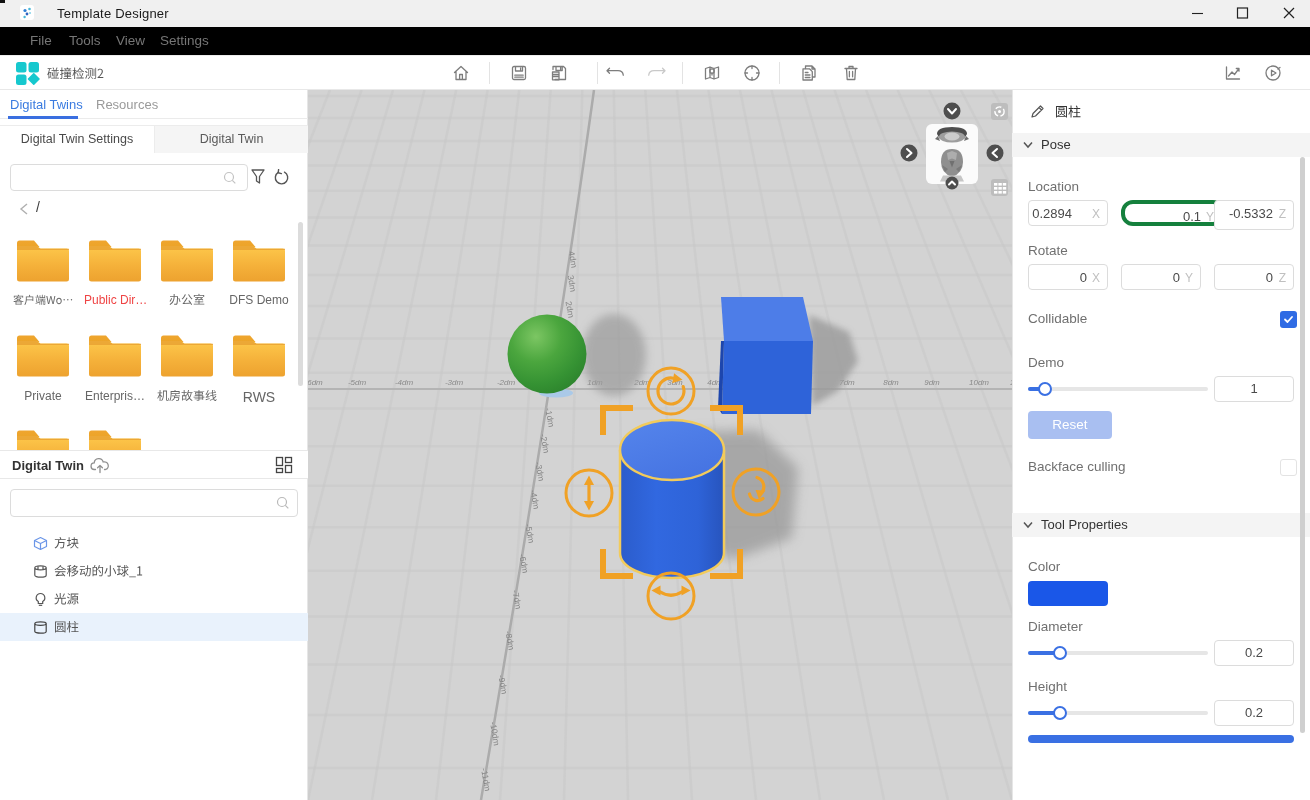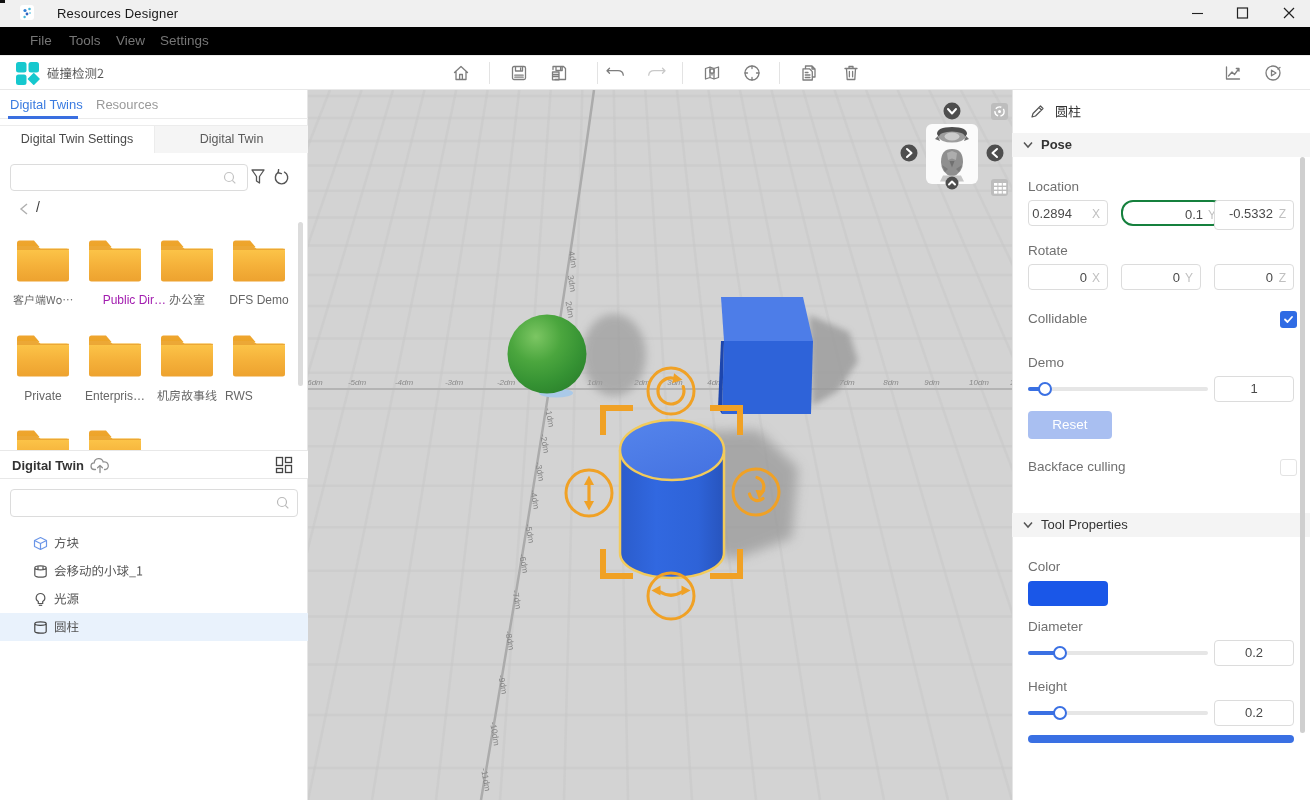--- a/index.html
+++ b/index.html
@@ -9,21 +9,21 @@
 <div class="abs" style="left:0;top:0;width:1310px;height:27px;background:#f0f0f0">
   <div class="abs" style="left:0;top:0;width:5px;height:3px;background:#111"></div>
   <div class="abs" style="left:20px;top:5px;width:14px;height:15px;background:#fff;border-radius:3px"></div>
   <svg class="abs" style="left:22px;top:7px" width="11" height="12" viewBox="0 0 11 12">
     <circle cx="3" cy="3.5" r="1.6" fill="#2f7fd6"></circle>
       <circle cx="7.5" cy="2" r="1.3" fill="#49b8d8"></circle>
     <circle cx="5" cy="7" r="1.4" fill="#2f63c0"></circle>
       <circle cx="2.6" cy="10" r="1.2" fill="#49b8d8"></circle>
     <circle cx="8" cy="6" r="1" fill="#7fd0e8"></circle>
     </svg>
-  <div class="abs" style="left:57px;top:6px;font-size:13px;color:#1a1a1a;letter-spacing:.2px">Resources Designer</div>
+  <div class="abs" style="left:57px;top:6px;font-size:13px;color:#1a1a1a;letter-spacing:.2px">Template Designer</div>
   <svg class="abs" style="left:1188px;top:3px" width="120" height="21" viewBox="0 0 120 21">
     <line x1="4" y1="10.5" x2="15" y2="10.5" stroke="#222" stroke-width="1.1"></line>
     <rect x="49.5" y="5" width="10" height="10" fill="none" stroke="#222" stroke-width="1.2"></rect>
     <path d="M96 5 L106 15 M106 5 L96 15" stroke="#222" stroke-width="1.2"></path>
   </svg>
 </div>
 
 <div class="abs" style="left:0;top:27px;width:1310px;height:29px;background:#000000;border-bottom:1px solid #ededed">
   <div class="abs" style="left:30px;top:6px;font-size:13.5px;color:#767676">File</div>
   <div class="abs" style="left:69px;top:6px;font-size:13.5px;color:#767676">Tools</div>
@@ -143,21 +143,21 @@
         </linearGradient>
  <linearGradient id="ft" x1="0" y1="0" x2="0" y2="1">
           <stop offset="0" stop-color="#efa52f"></stop>
           <stop offset="1" stop-color="#eca428"></stop>
         </linearGradient>
       </defs>
  <path d="M1 4 Q1 1.5 3.5 1.5 H18 L23.5 8 H1 Z" fill="url(#ft)"></path>
  <path d="M1 7 H20.5 L24.5 9.5 H50.5 Q53 9.5 53 12 V40 Q53 42.5 50.5 42.5 H3.5 Q1 42.5 1 40 Z" fill="url(#fg)"></path>
  <path d="M1 7 H20.5 L24.5 9.8 H53 V11 H1 Z" fill="#e9a232" opacity=".85"></path>
 </svg></div>
-<div class="abs" style="left:98px;top:293px;width:68px;text-align:right;font-size:12px;color:#a21caf;white-space:nowrap">Public Dir…</div>
+<div class="abs" style="left:84px;top:293px;width:68px;text-align:left;font-size:12px;color:#ef4444;white-space:nowrap">Public Dir…</div>
 <div class="abs" style="left:160px;top:239px"><svg width="54" height="43" viewBox="0 0 54 43">
  <defs>
         <linearGradient id="fg" x1="0" y1="0" x2="0" y2="1">
    <stop offset="0" stop-color="#fdc84b"></stop>
           <stop offset=".55" stop-color="#f5b13a"></stop>
           <stop offset="1" stop-color="#eda22f"></stop>
         </linearGradient>
  <linearGradient id="ft" x1="0" y1="0" x2="0" y2="1">
           <stop offset="0" stop-color="#efa52f"></stop>
           <stop offset="1" stop-color="#eca428"></stop>
@@ -249,21 +249,21 @@
         </linearGradient>
  <linearGradient id="ft" x1="0" y1="0" x2="0" y2="1">
           <stop offset="0" stop-color="#efa52f"></stop>
           <stop offset="1" stop-color="#eca428"></stop>
         </linearGradient>
       </defs>
  <path d="M1 4 Q1 1.5 3.5 1.5 H18 L23.5 8 H1 Z" fill="url(#ft)"></path>
  <path d="M1 7 H20.5 L24.5 9.5 H50.5 Q53 9.5 53 12 V40 Q53 42.5 50.5 42.5 H3.5 Q1 42.5 1 40 Z" fill="url(#fg)"></path>
  <path d="M1 7 H20.5 L24.5 9.8 H53 V11 H1 Z" fill="#e9a232" opacity=".85"></path>
 </svg></div>
-<div class="abs" style="left:225.0px;top:389px;width:68px;font-size:12px;color:#666;white-space:nowrap">RWS</div>
+<div class="abs" style="left:225.0px;top:389px;width:68px;text-align:center;font-size:14px;color:#666;white-space:nowrap">RWS</div>
 <div class="abs" style="left:16px;top:429px;width:240px;height:21px;overflow:hidden"><svg width="54" height="43" viewBox="0 0 54 43">
  <defs>
         <linearGradient id="fg3" x1="0" y1="0" x2="0" y2="1">
    <stop offset="0" stop-color="#fdc84b"></stop>
           <stop offset=".55" stop-color="#f5b13a"></stop>
           <stop offset="1" stop-color="#eda22f"></stop>
         </linearGradient>
  <linearGradient id="ft3" x1="0" y1="0" x2="0" y2="1">
           <stop offset="0" stop-color="#efa52f"></stop>
           <stop offset="1" stop-color="#eca428"></stop>
@@ -486,27 +486,27 @@
 <svg class="abs" style="left:1030px;top:104px" width="15" height="15" viewBox="0 0 15 15">
  <path d="M2 13 L3 9.5 L10.5 2 L13 4.5 L5.5 12 Z M9 3.5 L11.5 6" fill="none" stroke="#555" stroke-width="1.2" stroke-linejoin="round"></path>
   </svg>
 <svg class="abs" style="left:1055px;top:102px;overflow:visible" width="30" height="20">
     <path transform="translate(0,14.5)" fill="#333" d="M4.381 -8.203H8.528V-7.215H4.381ZM3.5229999999999997 -8.892V-6.526H9.450999999999999V-8.892ZM6.109999999999999 -4.576V-3.8219999999999996C6.109999999999999 -3.068 5.837 -2.002 2.366 -1.339C2.561 -1.144 2.795 -0.8059999999999999 2.899 -0.598C6.539 -1.4429999999999998 6.981 -2.756 6.981 -3.783V-4.576ZM6.773 -2.093C7.813 -1.638 9.190999999999999 -0.962 9.892999999999999 -0.5459999999999999L10.296 -1.261C9.568 -1.664 8.177 -2.3009999999999997 7.162999999999999 -2.73ZM3.198 -5.7459999999999996V-2.379H4.082V-4.979H8.853V-2.444H9.763V-5.7459999999999996ZM1.053 -10.386999999999999V1.027H2.002V0.533H10.972V1.027H11.947V-10.386999999999999ZM2.002 -0.27299999999999996V-9.568H10.972V-0.27299999999999996Z M20.852 -10.607999999999999C21.229 -9.945 21.631999999999998 -9.061 21.775 -8.514999999999999L22.698 -8.866C22.542 -9.411999999999999 22.125999999999998 -10.257 21.723 -10.894ZM15.561 -10.92V-8.398H13.676V-7.4879999999999995H15.509C15.106 -5.707 14.286999999999999 -3.653 13.442 -2.561C13.624 -2.327 13.858 -1.898 13.962 -1.6119999999999999C14.547 -2.457 15.119 -3.796 15.561 -5.2V1.027H16.509999999999998V-5.603C16.939 -4.914 17.445999999999998 -4.056 17.654 -3.614L18.265 -4.316C18.018 -4.7059999999999995 16.965 -6.201 16.509999999999998 -6.773V-7.4879999999999995H18.148V-8.398H16.509999999999998V-10.92ZM18.694 -4.563V-3.679H21.372V-0.26H17.992V0.637H25.493V-0.26H22.386V-3.679H24.921V-4.563H22.386V-7.54H25.259V-8.45H18.421V-7.54H21.372V-4.563Z"></path>
   </svg>
 <div class="abs" style="left:1012px;top:133px;width:298px;height:24px;background:#f4f4f4"></div>
 <svg class="abs" style="left:1022px;top:139px" width="12" height="12" viewBox="0 0 12 12">
     <path d="M2 3.5 L6 8 L10 3.5" fill="none" stroke="#555" stroke-width="1.5"></path>
   </svg>
-<div class="abs" style="left:1041px;top:137px;font-size:13px;font-weight:bold;color:#333">Pose</div>
+<div class="abs" style="left:1041px;top:137px;font-size:13px;font-weight:normal;color:#333">Pose</div>
 <div class="abs" style="left:1028px;top:179px;font-size:13.5px;color:#707070">Location</div>
 <div class="abs" style="left:1028px;top:200px;width:80px;height:26px;border:1px solid #dcdcdc;border-radius:4px;background:#fff">
     <div class="abs" style="right:35px;top:5px;font-size:13px;color:#4a4a4a">0.2894</div>
     <div class="abs" style="right:7px;top:6px;font-size:12px;color:#c0c0c0">X</div>
   </div>
-<div class="abs" style="left:1121px;top:200px;width:104px;height:26px;border:2px solid #15803d;border-radius:12px;background:#fff">
+<div class="abs" style="left:1121px;top:200px;width:104px;height:26px;border:4px solid #15803d;border-radius:12px;background:#fff">
     <div class="abs" style="right:20px;top:5px;font-size:13px;color:#4a4a4a">0.1</div>
     <div class="abs" style="right:7px;top:6px;font-size:12px;color:#c0c0c0">Y</div>
   </div>
 <div class="abs" style="left:1214px;top:200px;width:80px;height:30px;border:1px solid #dcdcdc;border-radius:4px;background:#fff">
     <div class="abs" style="right:20px;top:5px;font-size:13px;color:#4a4a4a">-0.5332</div>
     <div class="abs" style="right:7px;top:6px;font-size:12px;color:#c0c0c0">Z</div>
   </div>
 <div class="abs" style="left:1028px;top:243px;font-size:13.5px;color:#707070">Rotate</div>
 <div class="abs" style="left:1028px;top:264px;width:80px;height:26px;border:1px solid #dcdcdc;border-radius:4px;background:#fff">
     <div class="abs" style="right:20px;top:5px;font-size:13px;color:#4a4a4a">0</div>

